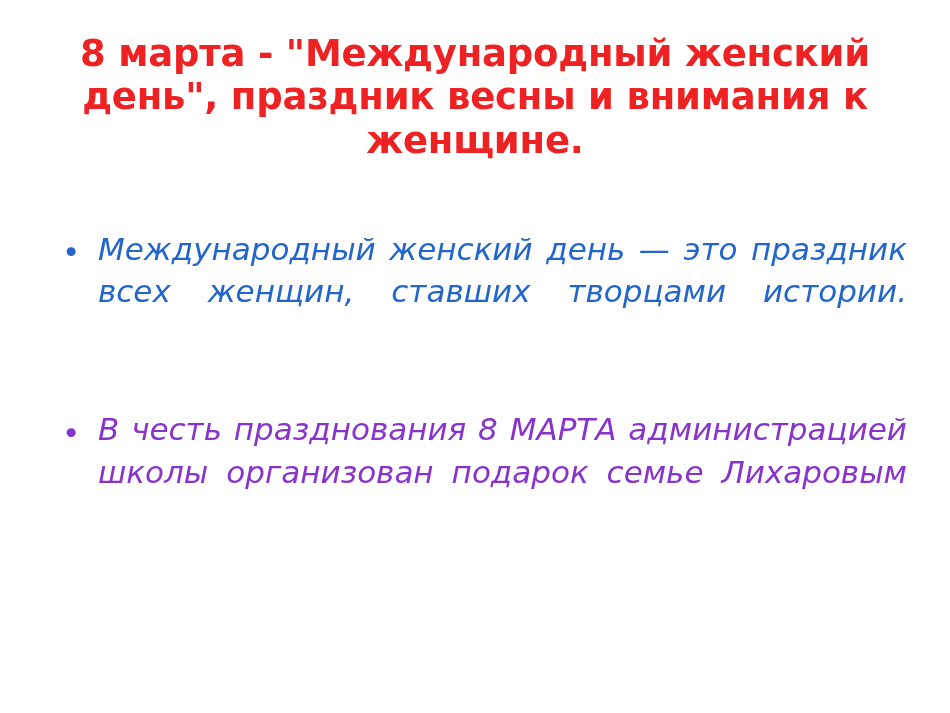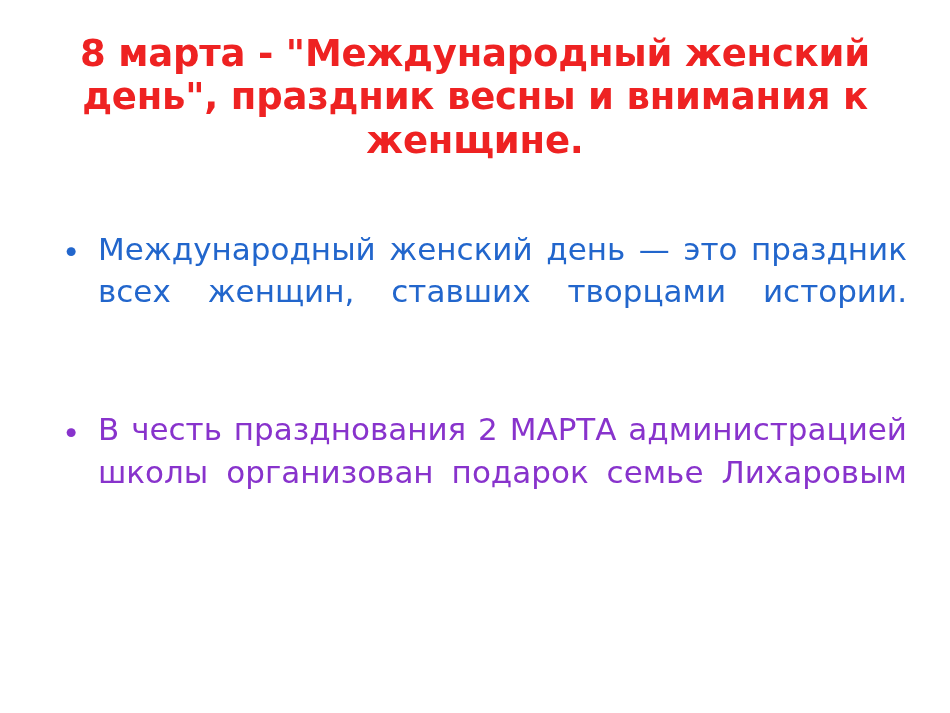--- a/index.html
+++ b/index.html
@@ -62,20 +62,21 @@
   .bullet-dot {
     position: absolute;
     left: 10px;
     top: 0.10em;
     font-size: 31px;
     line-height: 1.36;
   }
 
   .bullet-text {
     display: block;
+    font-style: italic;
   }
 
   
   .item-blue { color: #2266cc; }
   .item-purple { color: #8833cc; }
 
   .bullet-item .bullet-text::after {
     content: "";
     display: inline-block;
     width: 100%;
@@ -90,18 +91,18 @@
 
   <ul class="body-list">
 
     <li class="bullet-item item-blue">
       <span class="bullet-dot">•</span>
       <span class="bullet-text">Международный женский день — это праздник всех женщин, ставших творцами истории.</span>
     </li>
 
     <li class="bullet-item item-purple">
       <span class="bullet-dot">•</span>
-      <span class="bullet-text">В честь празднования 2 МАРТА администрацией школы организован подарок семье Лихаровым</span>
+      <span class="bullet-text">В честь празднования 8 МАРТА администрацией школы организован подарок семье Лихаровым</span>
     </li>
 
   </ul>
 
 </div>
 
 </body></html>

